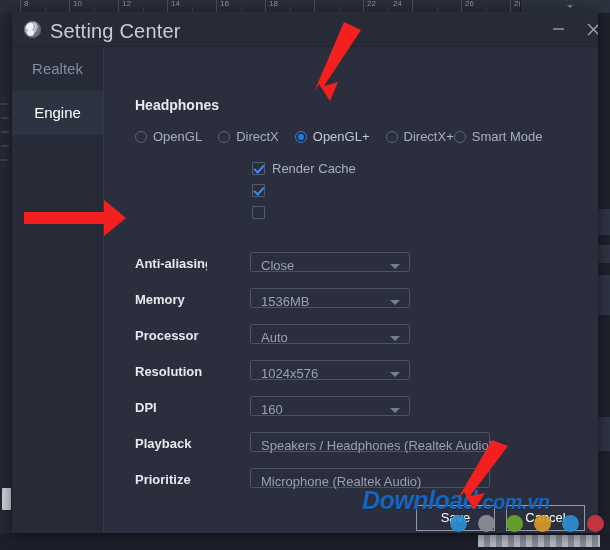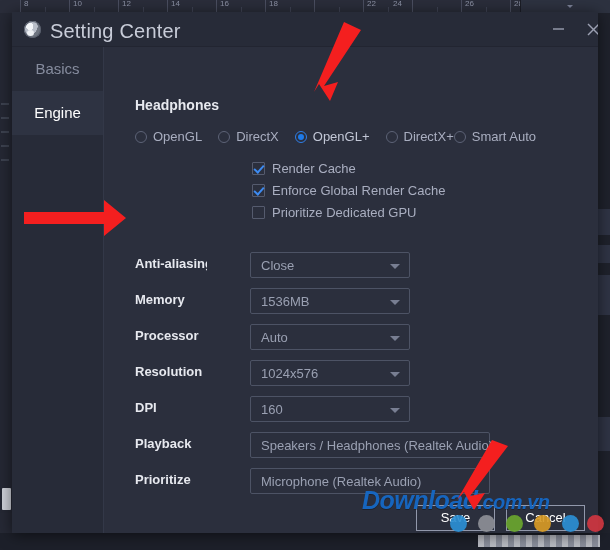--- a/index.html
+++ b/index.html
@@ -294,21 +294,21 @@
     font-size: 13px;
     font-weight: bold;
     color: #e7e9ef;
     white-space: nowrap;
     overflow: hidden;
     width: 72px;
   }
   .form-field {
     position: absolute;
     left: 115px; top: 0;
-    height: 26px;
+    height: 20px;
     box-sizing: border-box;
     border: 1px solid #4d5365;
     background: #2b2f3d;
     border-radius: 2px;
     cursor: default;
   }
   .form-field .fval {
     position: absolute;
     left: 10px; top: 5px;
     font-size: 13px;
@@ -462,51 +462,51 @@
       <svg width="13" height="13" viewBox="0 0 13 13">
         <line x1="1" y1="1" x2="12" y2="12" stroke="#9ba0b1" stroke-width="1.4"></line>
         <line x1="12" y1="1" x2="1" y2="12" stroke="#9ba0b1" stroke-width="1.4"></line>
       </svg>
     </div>
   </div>
 
   <div id="dialog-body">
 
     <div id="sidebar">
-      <div class="sidebar-item">Basics</div>
+      <div class="sidebar-item">Realtek</div>
       <div class="sidebar-item active">Engine</div>
     </div>
 
     <div id="content">
 
       <div id="section-title">Headphones</div>
 
       <div id="radio-row">
         <span class="radio-opt">
           <span class="radio-dot"></span><span class="radio-label">OpenGL</span>
         </span><span class="radio-opt">
           <span class="radio-dot"></span><span class="radio-label">DirectX</span>
         </span><span class="radio-opt checked">
           <span class="radio-dot"></span><span class="radio-label">OpenGL+</span>
         </span><span class="radio-opt">
           <span class="radio-dot"></span><span class="radio-label" style="margin-right:0">DirectX+</span>
         </span><span class="radio-opt">
-          <span class="radio-dot"></span><span class="radio-label">Smart Auto</span>
+          <span class="radio-dot"></span><span class="radio-label">Smart Mode</span>
         </span>
       </div>
 
       <div id="checkbox-group">
         <div class="check-row checked">
           <span class="check-box"></span><span class="check-label">Render Cache</span>
         </div>
         <div class="check-row checked">
-          <span class="check-box"></span><span class="check-label">Enforce Global Render Cache</span>
+          <span class="check-box"></span>
         </div>
         <div class="check-row">
-          <span class="check-box"></span><span class="check-label">Prioritize Dedicated GPU</span>
+          <span class="check-box"></span>
         </div>
       </div>
 
       <div class="form-row" style="top:205px">
         <div class="form-label">Anti-aliasing</div>
         <div class="form-field" style="width:160px">
           <span class="fval">Close</span>
           <span class="fcaret"></span>
         </div>
       </div>

